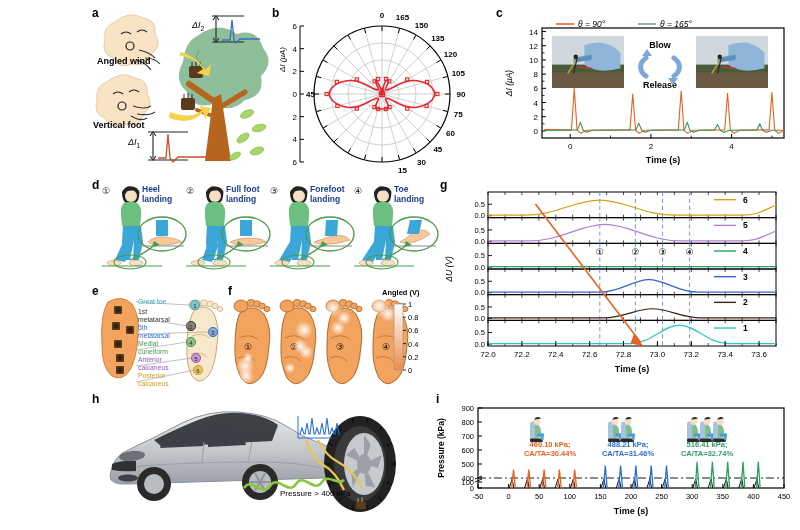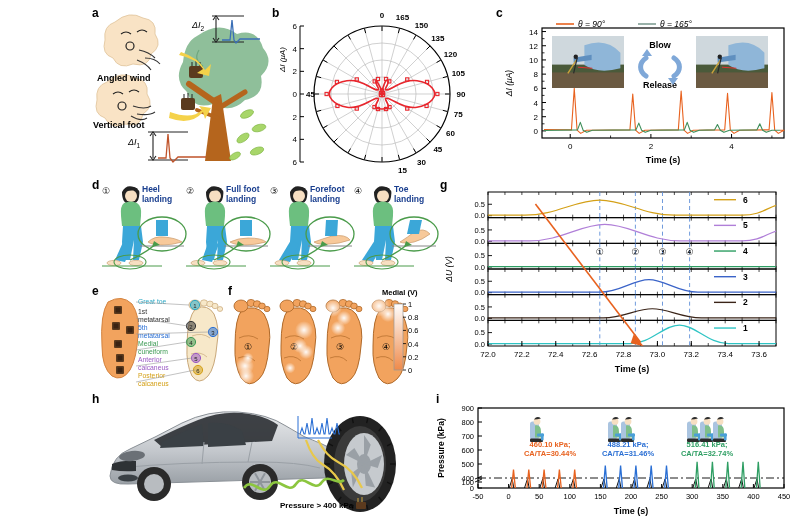--- a/index.html
+++ b/index.html
@@ -55,21 +55,21 @@
 
     <g>
       <path d="M22 76 q14 -12 28 -4 q14 2 12 16 q8 12 -4 20 q-2 14 -18 10 q-14 6 -20 -6 q-12 -4 -8 -18 q-2 -14 10 -18 Z" fill="#f9e3c5" stroke="#e0c49c" stroke-width="0.8"></path>
       <path d="M28 88 q5 -4 10 0" fill="none" stroke="#222" stroke-width="1.1"></path>
       <path d="M44 86 q5 -4 10 0" fill="none" stroke="#222" stroke-width="1.1"></path>
       <circle cx="37" cy="100" r="4" fill="none" stroke="#222" stroke-width="1.2"></circle>
       <path d="M48 100 q12 4 18 0 M52 108 q12 2 18 -2 M46 110 q10 6 16 2" fill="none" stroke="#333" stroke-width="1.1"></path>
     </g>
   </svg>
 </div>
-<div class="abs" style="left:97px;top:73px;font-size:9px;font-weight:bold;">Angled wind</div>
+<div class="abs" style="left:97px;top:56px;font-size:9px;font-weight:bold;">Angled wind</div>
 <div class="abs" style="left:93px;top:120px;font-size:9px;font-weight:bold;">Vertical foot</div>
 
 <div class="abs" style="left:182px;top:10px;width:82px;height:40px;">
   <svg width="82" height="40" viewBox="0 0 82 40">
     <path d="M30 6 L62 6" stroke="#222" stroke-width="1"></path>
     <path d="M30 32 L62 32" stroke="#222" stroke-width="1"></path>
     <path d="M34 8 L34 30 M31 10 l3 -4 l3 4 M31 28 l3 4 l3 -4" stroke="#222" stroke-width="1.1" fill="none"></path>
     <path d="M40 30 L48 30 L50 10 L52 30 L54 33 L58 29 L68 29 L78 29" fill="none" stroke="#3b6fb6" stroke-width="1.3"></path>
   </svg>
 </div>
@@ -558,21 +558,21 @@
             <radialGradient id="rg3_22_26">
               <stop offset="0%" stop-color="#ffffff" stop-opacity="0.95"></stop>
               <stop offset="100%" stop-color="#ffffff" stop-opacity="0"></stop>
             </radialGradient>
           </defs>
           <circle cx="160" cy="26" r="8.1" fill="url(#rg3_22_26)"></circle>
         </g>
       </g>
     </svg>
 </div>
-<div class="abs" style="left:382px;top:288px;font-size:7.5px;font-weight:bold;">Medial (V)</div>
+<div class="abs" style="left:382px;top:288px;font-size:7.5px;font-weight:bold;">Angled (V)</div>
 <div class="abs" style="left:390px;top:298px;width:45px;height:82px;">
   <svg id="cbarF" width="45" height="82" viewBox="0 0 45 82">
       <g>
         <defs>
           <linearGradient id="cbgrad" x1="0" y1="0" x2="0" y2="1">
             <stop offset="0%" stop-color="#ffffff"></stop>
             <stop offset="100%" stop-color="#ef8a4a"></stop>
           </linearGradient>
         </defs>
         <rect x="4" y="6" width="9" height="66" fill="url(#cbgrad)" stroke="#999" stroke-width="0.7"></rect>
@@ -986,21 +986,21 @@
           <path d="M208 42 l2 -6 l2 6 l1 0 l2 -11 l2 11 l1 0 l2 -16 l2 16 l1 0 l2 -6 l2 6 l1 0 l2 -11 l2 11 l1 0 l2 -16 l2 16 l1 0 l2 -6 l2 6 l1 0 l2 -11 l2 11 l1 0" fill="none" stroke="#2a6fd4" stroke-width="1.1"></path>
         </g>
         <path d="M214 48 q6 18 16 24 q14 8 22 26" fill="none" stroke="#e8c84a" stroke-width="2.2"></path>
         <path d="M226 48 q8 16 20 22 q16 8 24 26" fill="none" stroke="#e8c84a" stroke-width="2.2"></path>
         <path d="M152 96 c8 -12 18 10 26 -2 c8 -12 18 10 26 -2 c8 -12 18 10 26 -2 c6 -9 16 4 22 -2" fill="none" stroke="#8cc63f" stroke-width="2.6"></path>
         <rect x="264" y="110" width="10" height="7" rx="1" fill="#5b3a1e"></rect>
         <path d="M266 110 l0 -4 M270 110 l0 -5" stroke="#caa23a" stroke-width="1"></path>
       </g>
     </svg>
 </div>
-<div class="abs" style="left:280px;top:489px;font-size:8px;font-weight:bold;margin-top:12px;">Pressure &gt; 400 kPa</div>
+<div class="abs" style="left:280px;top:489px;font-size:8px;font-weight:normal;">Pressure &gt; 400 kPa</div>
 
 <div class="panel-letter abs" style="left:436px;top:392px;">i</div>
 <div class="abs" style="left:432px;top:392px;width:366px;height:136px;">
   <svg id="chartI" width="366" height="136" viewBox="0 0 366 136">
       <g>
         <rect x="46" y="16" width="306" height="80" fill="none" stroke="#000" stroke-width="1.2"></rect>
         <line x1="46" y1="96" x2="50" y2="96" stroke="#000" stroke-width="1"></line>
         <text x="42" y="98.8" font-size="7.5" font-family="&quot;Liberation Sans&quot;,sans-serif" fill="#000" text-anchor="end">0</text>
         <line x1="46" y1="90" x2="50" y2="90" stroke="#000" stroke-width="1"></line>
         <text x="42" y="92.8" font-size="7.5" font-family="&quot;Liberation Sans&quot;,sans-serif" fill="#000" text-anchor="end">100</text>

